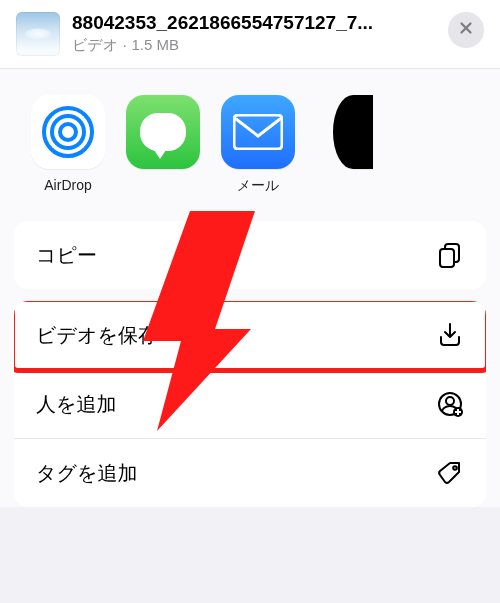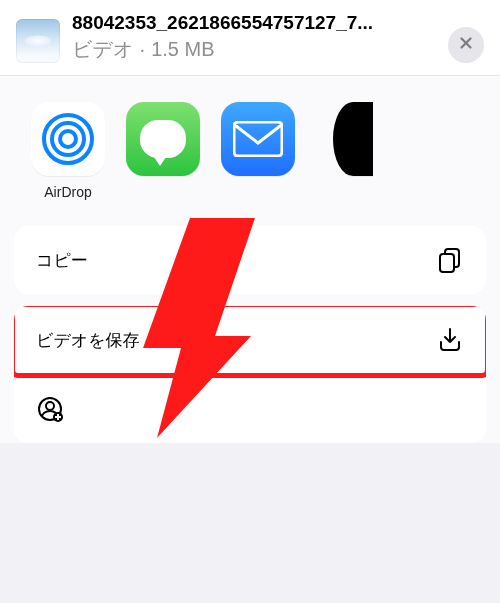--- a/index.html
+++ b/index.html
@@ -6,21 +6,21 @@
   html, body { width: 500px; height: 603px; overflow: hidden; }
   body {
     font-family: -apple-system, "Helvetica Neue", Arial, sans-serif;
     background: #f2f2f6;
     color: #000;
   }
 
   
   .header {
     display: flex;
-    align-items: flex-end;
+    align-items: flex-start;
     background: #fff;
     padding: 12px 16px;
     border-bottom: 1px solid #e6e6e9;
   }
   .thumb {
     width: 44px; height: 44px;
     border-radius: 6px;
     background: linear-gradient(180deg, #9bc5e6 0%, #cfe3f2 40%, #f6fbff 85%);
     position: relative;
     box-shadow: 0 0 0 1px rgba(0,0,0,.05) inset;
@@ -35,21 +35,21 @@
   }
   .header-text { flex: 1; margin-left: 12px; min-width: 0; }
   .header-title {
     font-size: 19px;
     font-weight: 600;
     white-space: nowrap;
     overflow: hidden;
     text-overflow: ellipsis;
   }
   .header-sub {
-    font-size: 20px;
+    font-size: 15px;
     color: #8e8e93;
     margin-top: 2px;
   }
   .close-btn {
     width: 36px; height: 36px;
     border-radius: 50%;
     background: #e5e5ea;
     display: flex; align-items: center; justify-content: center;
     margin-left: 10px;
     flex-shrink: 0;
@@ -136,21 +136,21 @@
     margin: 14px 14px 0;
     background: #fff;
     border-radius: 14px;
     overflow: hidden;
   }
   .action-row {
     display: flex;
     align-items: center;
     justify-content: space-between;
     padding: 20px 22px;
-    font-size: 17px;
+    font-size: 20px;
     border-top: 1px solid #e8e8eb;
   }
   .action-row:first-child { border-top: none; }
   .action-icon svg { width: 28px; height: 28px; display: block; }
 
   .highlight {
     position: relative;
   }
   .highlight::after {
     content: "";
@@ -204,20 +204,21 @@
       </div>
     </div>
 
     <div class="app">
       <div class="app-icon icon-mail">
         <svg viewBox="0 0 50 36">
             <rect x="1" y="1" width="48" height="34" rx="4" fill="none" stroke="#fff" stroke-width="3"></rect>
             <path d="M3 5 L25 22 L47 5" fill="none" stroke="#fff" stroke-width="3" stroke-linecap="round"></path>
           </svg>
       </div>
+      <div class="app-label">メール</div>
     </div>
 
 
     <div class="app cut">
       <div class="app-icon"></div>
     </div>
 
   </div>
 
   <div class="actions">
@@ -236,25 +237,35 @@
     <div class="action-row highlight">
       <span>ビデオを保存</span>
       <span class="action-icon">
         <svg viewBox="0 0 28 28">
             <path d="M14 3 v13 M9 11 l5 5 l5 -5" fill="none" stroke="#000" stroke-width="2" stroke-linecap="round" stroke-linejoin="round"></path>
             <path d="M5 16 v5 a3 3 0 0 0 3 3 h12 a3 3 0 0 0 3 -3 v-5" fill="none" stroke="#000" stroke-width="2" stroke-linecap="round"></path>
           </svg>
       </span>
     </div>
     <div class="action-row">
+      <span>人を追加</span>
       <span class="action-icon">
         <svg viewBox="0 0 28 28">
             <circle cx="14" cy="14" r="11" fill="none" stroke="#000" stroke-width="2"></circle>
             <circle cx="14" cy="11" r="4" fill="none" stroke="#000" stroke-width="2"></circle>
             <path d="M6 22 a8 6 0 0 1 16 0" fill="none" stroke="#000" stroke-width="2"></path>
             <circle cx="22" cy="22" r="5" fill="#000"></circle>
             <path d="M22 19 v6 M19 22 h6" stroke="#fff" stroke-width="2"></path>
           </svg>
       </span>
     </div>
+    <div class="action-row">
+      <span>タグを追加</span>
+      <span class="action-icon">
+        <svg viewBox="0 0 28 28">
+            <path d="M4 12 L14 4 h9 v9 L13 23 a3 3 0 0 1 -4 0 L4 16 a3 3 0 0 1 0 -4 z" fill="none" stroke="#000" stroke-width="2" stroke-linejoin="round"></path>
+            <circle cx="19" cy="9" r="1.8" fill="none" stroke="#000" stroke-width="2"></circle>
+          </svg>
+      </span>
+    </div>
   </div>
 
 </div>
 
 </body></html>

